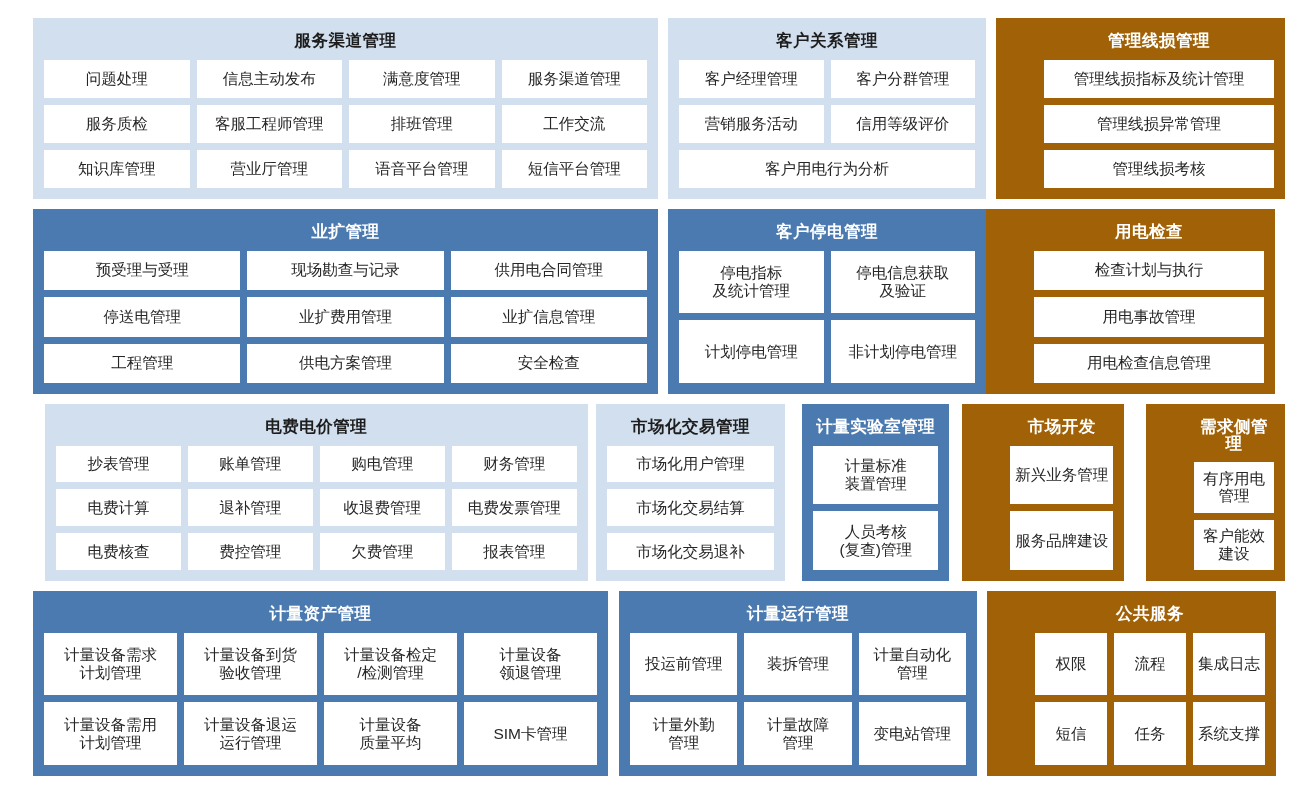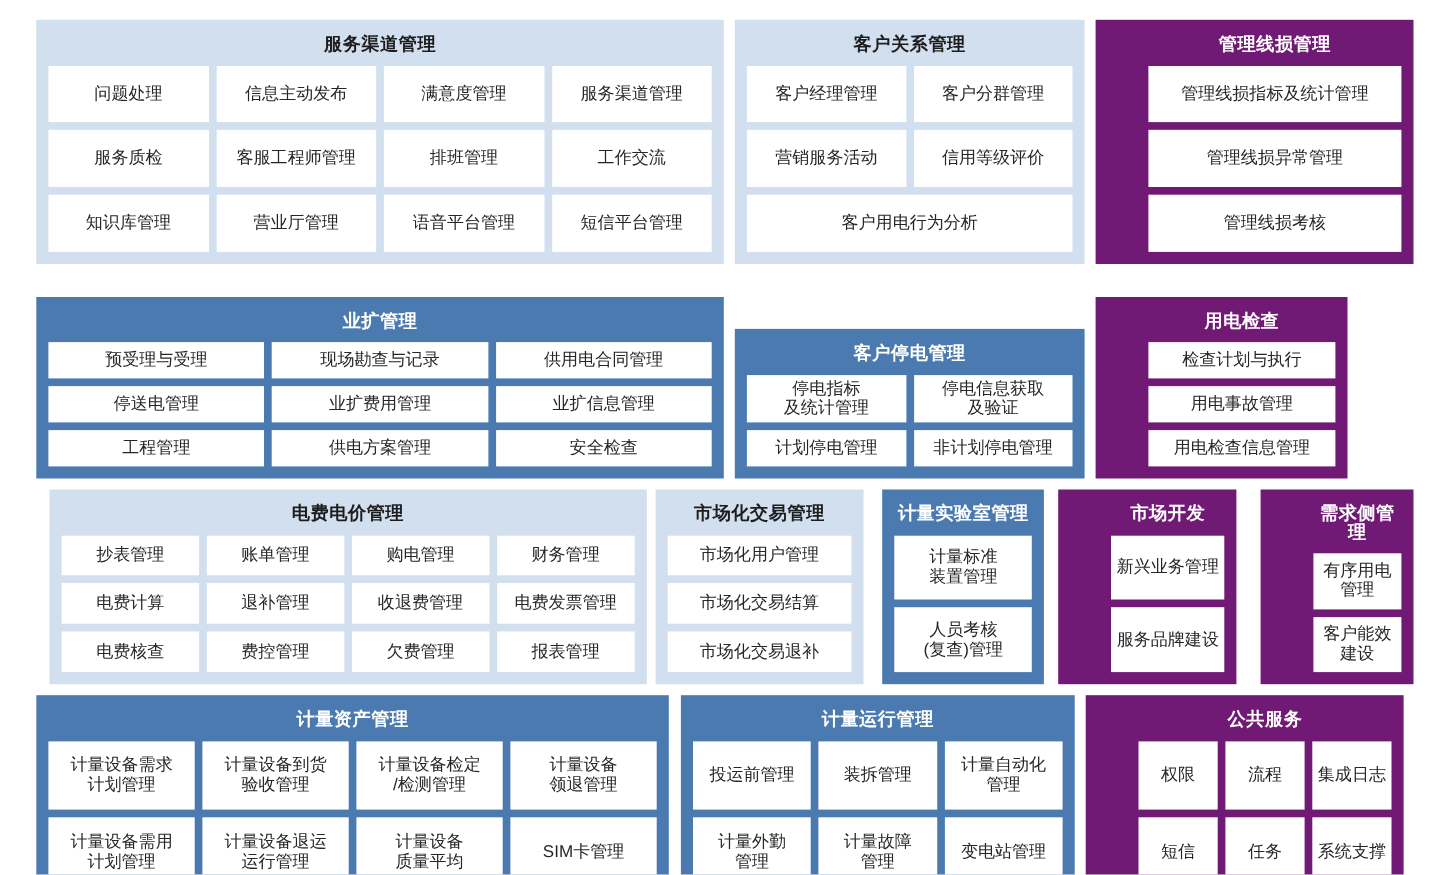--- a/index.html
+++ b/index.html
@@ -18,21 +18,21 @@
   .row { display: flex; width: 1252px; margin-bottom: 10px; }
   .row:last-child { margin-bottom: 0; }
 
   
   .panel {
     display: flex; flex-direction: column;
     padding: 9px 11px 11px 11px;
   }
   .panel.light  { background: #d1dfee; }
   .panel.blue   { background: #4a7ab0; }
-  .panel.teal   { background: #701a75; padding-left: 48px; }
+  .panel.teal   { background: #a16207; padding-left: 48px; }
 
   .panel-title {
     text-align: center;
     font-weight: bold;
     font-size: 16.5px;
     letter-spacing: .5px;
     line-height: 1;
     padding: 5px 0 11px 0;
   }
   .panel.light .panel-title { color: #1d1d1d; }
@@ -50,30 +50,30 @@
     font-size: 15.5px;
     line-height: 1.14;
     padding: 4px 3px;
     flex: 1;
     white-space: pre-line;
     min-height: 30px;
   }
   .cell.wide2 { flex: 2.06; }
 
   
-  .r1 { height: 222px; }
+  .r1 { height: 181px; }
   .r1 .p1 { width: 625px; }
   .r1 .p2 { width: 318px; margin-left: 10px; }
   .r1 .p3 { width: 289px; margin-left: 10px; }
 
   
-  .r2 { height: 185px; align-items: flex-end; }
+  .r2 { height: 185px; }
   .r2 .p1 { width: 625px; }
   .r2 .p2 { width: 318px; margin-left: 10px; }
-  .r2 .p3 { width: 229px; margin-left: 10px; }
+  .r2 .p3 { width: 289px; }
   .r2 .cell { min-height: 33px; }
 
   
   .r3 { height: 177px; }
   .r3 .p1 { width: 575px; margin-left: 12px; }
   .r3 .p2 { width: 200px; margin-left: 8px; }
   .r3 .p3 { width: 155px; margin-left: 17px; }
   .r3 .p4 { width: 168px; margin-left: 13px; }
   .r3 .p5 { width: 144px; margin-left: 22px; }
   .r3 .p2 .cell, .r3 .p3 .cell { min-height: 31px; }

